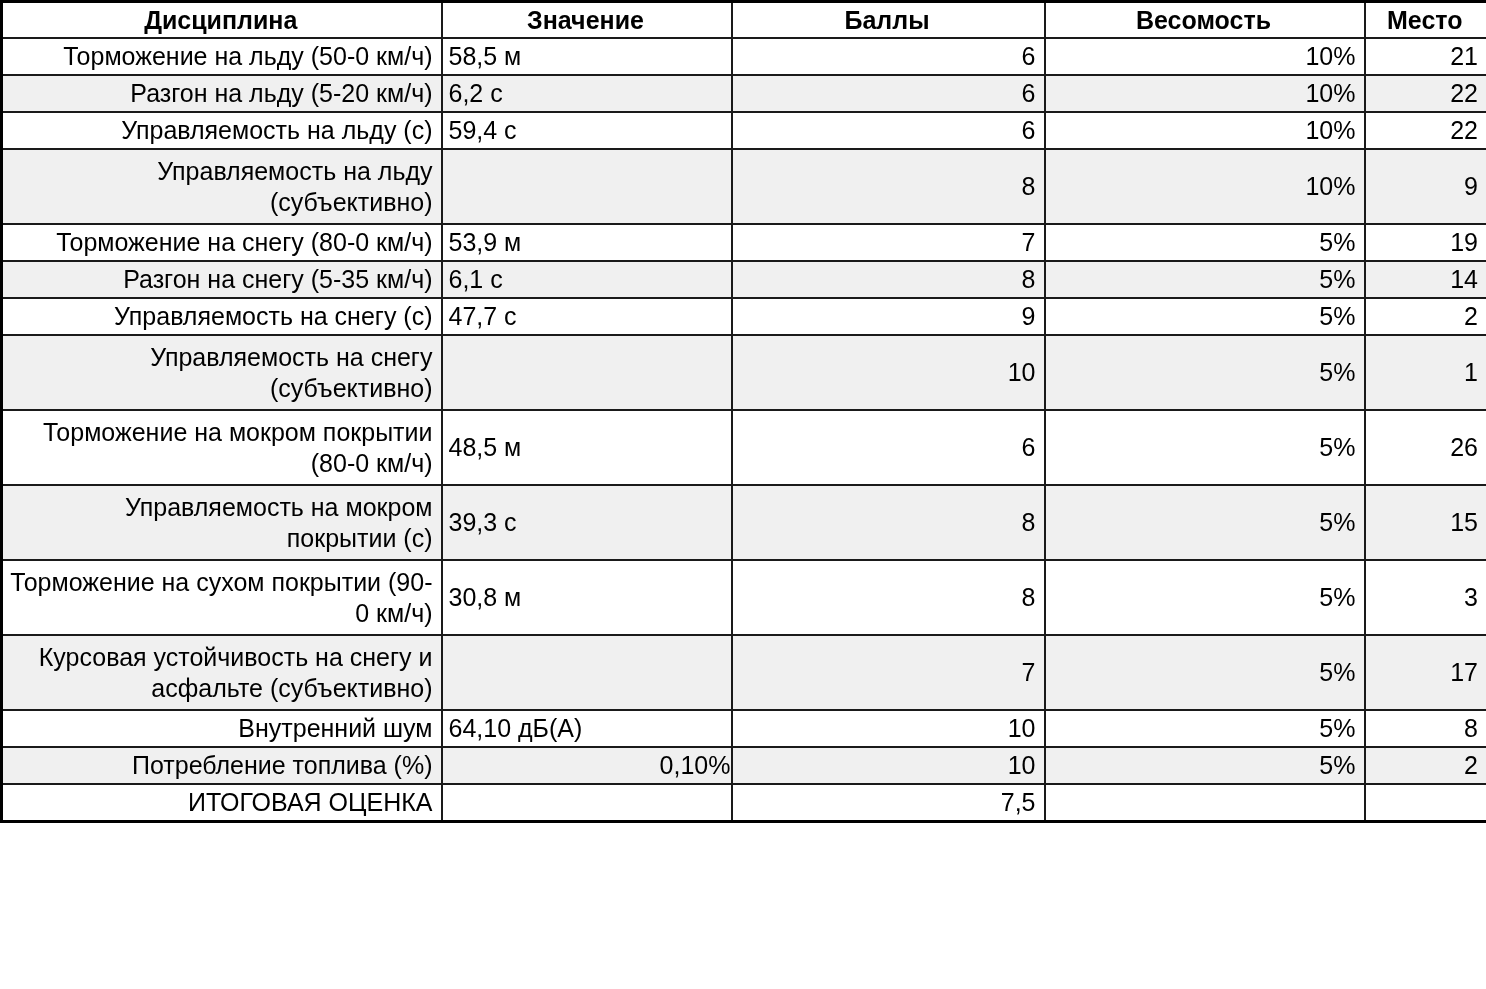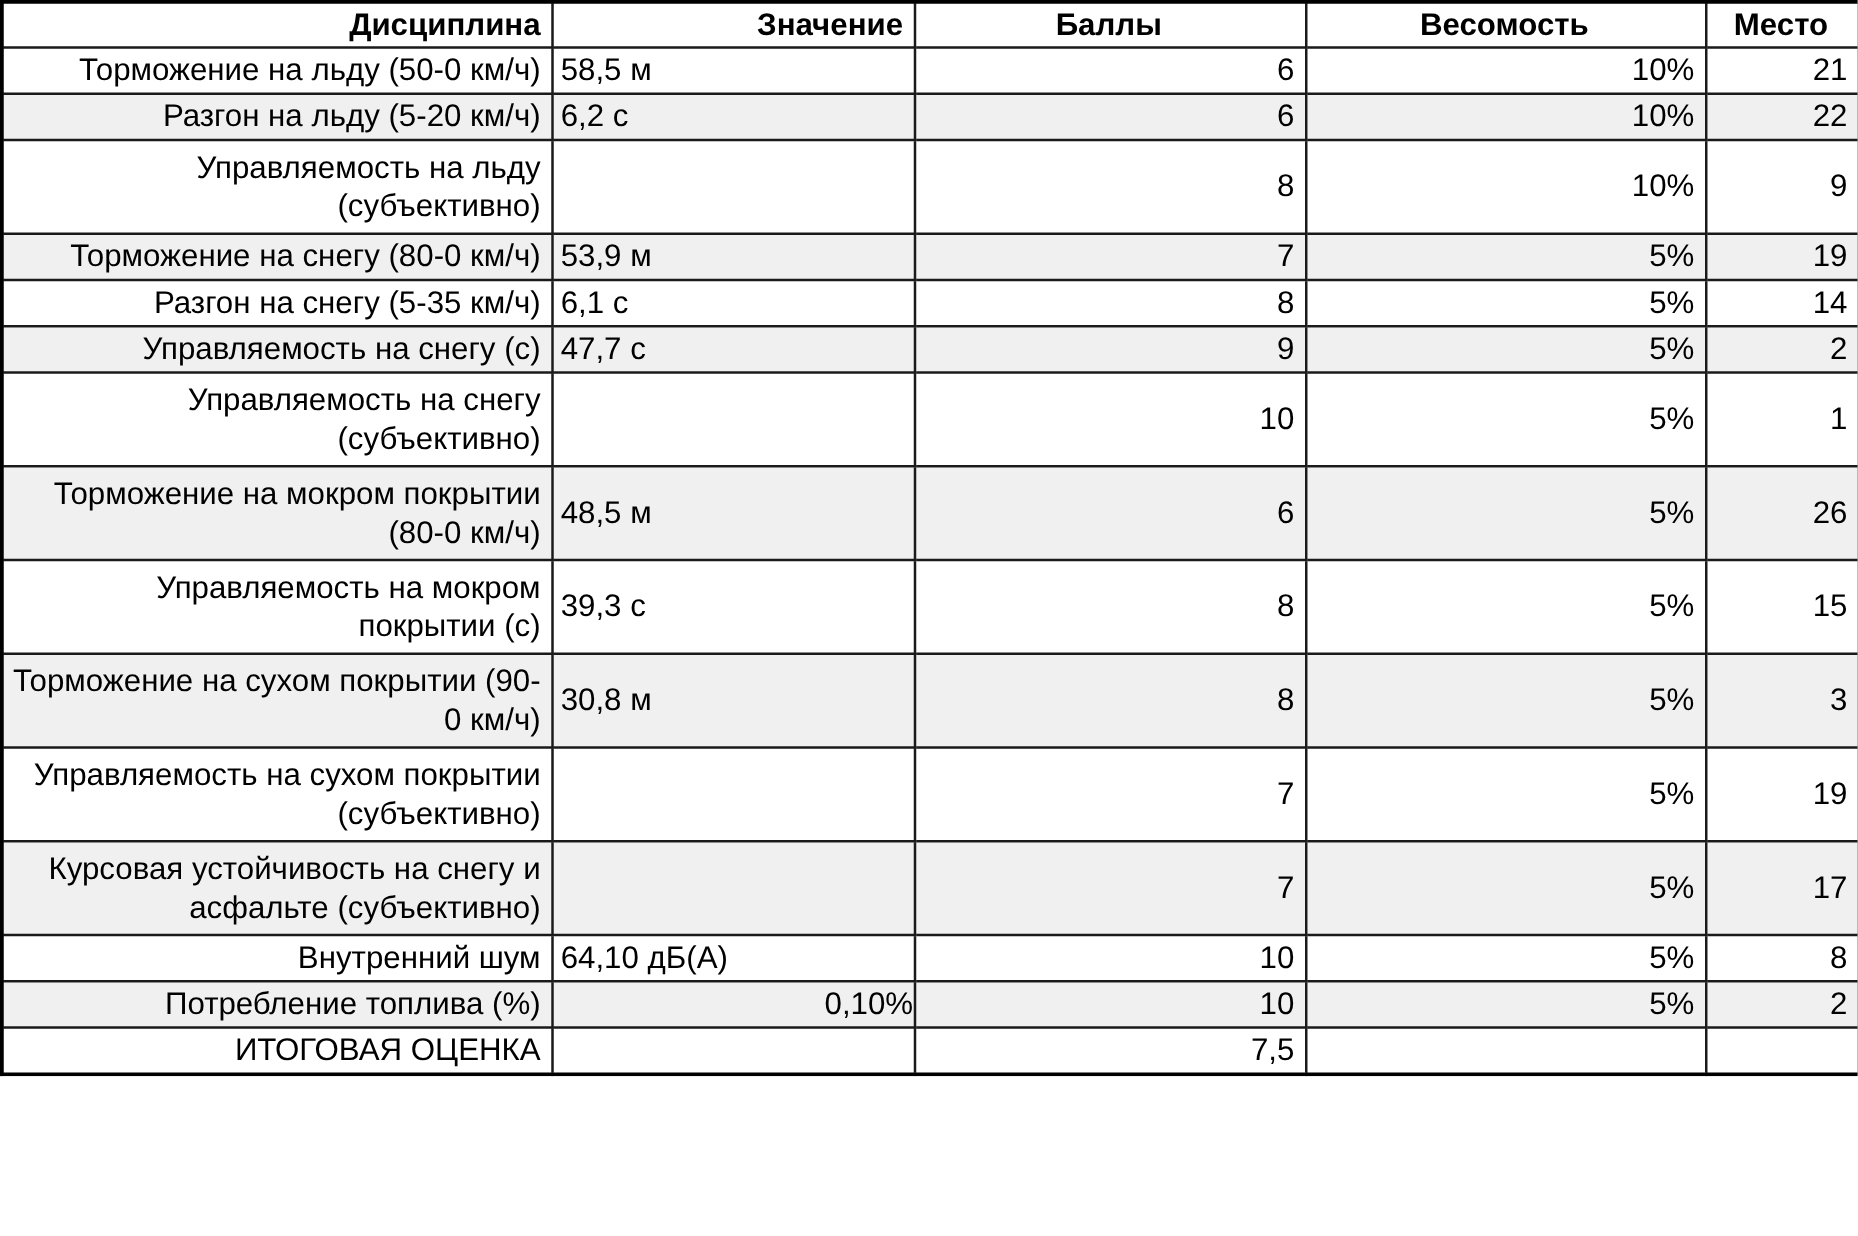--- a/index.html
+++ b/index.html
@@ -22,21 +22,21 @@
     border: 2px solid #1a1a1a;
     padding: 1px 8px 1px 6px;
     vertical-align: middle;
     overflow: hidden;
   }
   thead th {
     font-weight: 700;
     height: 32px;
     white-space: nowrap;
   }
-  .h-left   { text-align: right; }
+  .h-left   { text-align: center; }
   .h-center { text-align: center; }
 
   tbody tr.single td { height: 33px; }
   tbody tr.tall   td { height: 71px; }
   tbody tr:nth-child(even) td { background: #f0f0f0; }
 
   .c-disc { text-align: right; margin-top: 28px; }
   .c-val  { text-align: left; }
   .c-val.num { text-align: right; padding-right: 0; }
   .c-pts  { text-align: right; padding-right: 10px; }
@@ -67,20 +67,27 @@
     <tr class="single">
       <td class="c-disc">Торможение на льду (50-0 км/ч)</td>
       <td class="c-val">58,5 м</td>
       <td class="c-pts">6</td>
       <td class="c-wgt">10%</td>
       <td class="c-plc">21</td>
     </tr>
     <tr class="single">
       <td class="c-disc">Разгон на льду (5-20 км/ч)</td>
       <td class="c-val">6,2 с</td>
+      <td class="c-pts">6</td>
+      <td class="c-wgt">10%</td>
+      <td class="c-plc">22</td>
+    </tr>
+    <tr class="single">
+      <td class="c-disc">Управляемость на льду (с)</td>
+      <td class="c-val">59,4 с</td>
       <td class="c-pts">6</td>
       <td class="c-wgt">10%</td>
       <td class="c-plc">22</td>
     </tr>
     <tr class="tall">
       <td class="c-disc">Управляемость на льду (субъективно)</td>
       <td class="c-val"></td>
       <td class="c-pts">8</td>
       <td class="c-wgt">10%</td>
       <td class="c-plc">9</td>
@@ -128,27 +135,20 @@
       <td class="c-plc">15</td>
     </tr>
     <tr class="tall">
       <td class="c-disc">Торможение на сухом покрытии (90-0 км/ч)</td>
       <td class="c-val">30,8 м</td>
       <td class="c-pts">8</td>
       <td class="c-wgt">5%</td>
       <td class="c-plc">3</td>
     </tr>
     <tr class="tall">
-      <td class="c-disc">Управляемость на сухом покрытии (субъективно)</td>
-      <td class="c-val"></td>
-      <td class="c-pts">7</td>
-      <td class="c-wgt">5%</td>
-      <td class="c-plc">19</td>
-    </tr>
-    <tr class="tall">
       <td class="c-disc">Курсовая устойчивость на снегу и асфальте (субъективно)</td>
       <td class="c-val"></td>
       <td class="c-pts">7</td>
       <td class="c-wgt">5%</td>
       <td class="c-plc">17</td>
     </tr>
     <tr class="single">
       <td class="c-disc">Внутренний шум</td>
       <td class="c-val">64,10 дБ(А)</td>
       <td class="c-pts">10</td>

